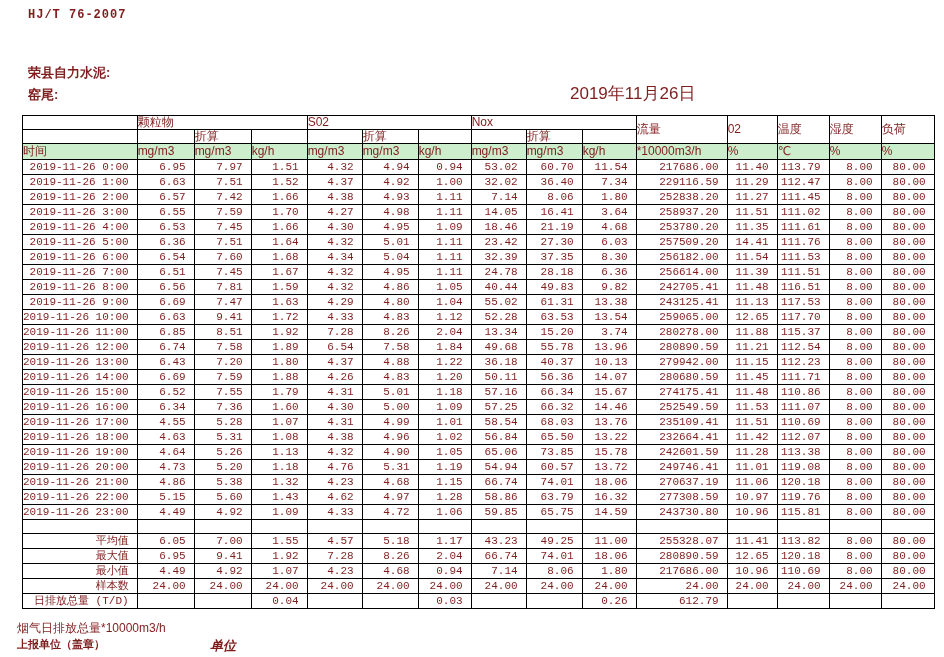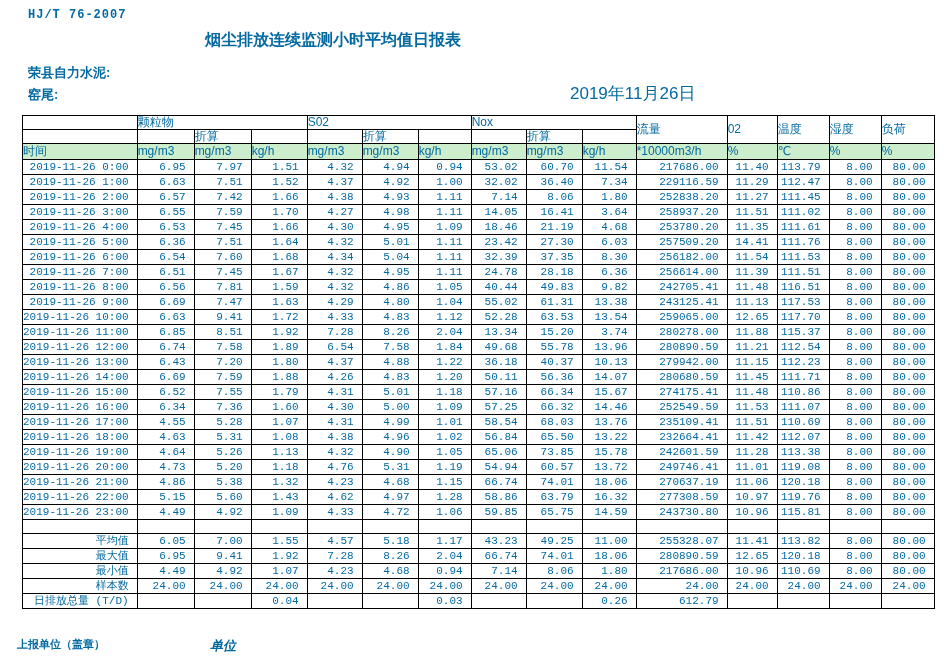--- a/index.html
+++ b/index.html
@@ -1,16 +1,16 @@
 <!DOCTYPE html>
 <html><head>
 <meta charset="utf-8">
 <style>
   html,body{margin:0;padding:0;background:#fff;}
-  .page{position:relative;width:944px;height:657px;background:#ffffff;color:#0369a1;
+  .page{position:relative;width:944px;height:657px;background:#ffffff;color:#7f1d1d;
         font-family:"Liberation Sans","DejaVu Sans",sans-serif;overflow:hidden;}
   .std{position:absolute;left:28px;top:8px;font-size:12px;font-weight:bold;
        font-family:"Liberation Mono","DejaVu Sans Mono",monospace;letter-spacing:1px;}
   .title{position:absolute;left:0;top:30px;width:666px;text-align:center;
          font-size:16px;font-weight:bold;}
   .company{position:absolute;left:28px;top:64px;font-size:13px;font-weight:bold;}
   .loc{position:absolute;left:28px;top:86px;font-size:13px;font-weight:bold;}
   .date{position:absolute;left:570px;top:82px;font-size:17px;}
   table.report{position:absolute;left:22px;top:115px;border-collapse:collapse;
          table-layout:fixed;}
@@ -31,21 +31,20 @@
          text-align:left;padding:0 0 0 1px;overflow:visible;}
   .foot1{position:absolute;left:17px;top:620px;font-size:12px;}
   .foot2{position:absolute;left:17px;top:637px;font-size:11px;font-weight:bold;text-align:right;}
   .foot3{position:absolute;left:210px;top:637px;font-size:13px;font-weight:bold;font-style:italic;}
 </style>
 </head>
 <body>
 
 <div class="page">
   <div class="std">HJ/T  76-2007</div>
-  <div class="title">烟尘排放连续监测小时平均值日报表</div>
   <div class="company">荣县自力水泥:</div>
   <div class="loc">窑尾:</div>
   <div class="date">2019年11月26日</div>
 
   <table class="report">
     <colgroup>
       <col style="width:101px">
         <col style="width:57px">
         <col style="width:57px">
         <col style="width:56px">
@@ -610,15 +609,16 @@
           <td>0.26</td>
           <td>612.79</td>
           <td></td>
           <td></td>
           <td></td>
           <td></td>
         </tr>
       </tbody>
   </table>
 
+  <div class="foot1">烟气日排放总量*10000m3/h</div>
   <div class="foot2">上报单位（盖章）</div>
   <div class="foot3">单位</div>
 </div>
 
 </body></html>

